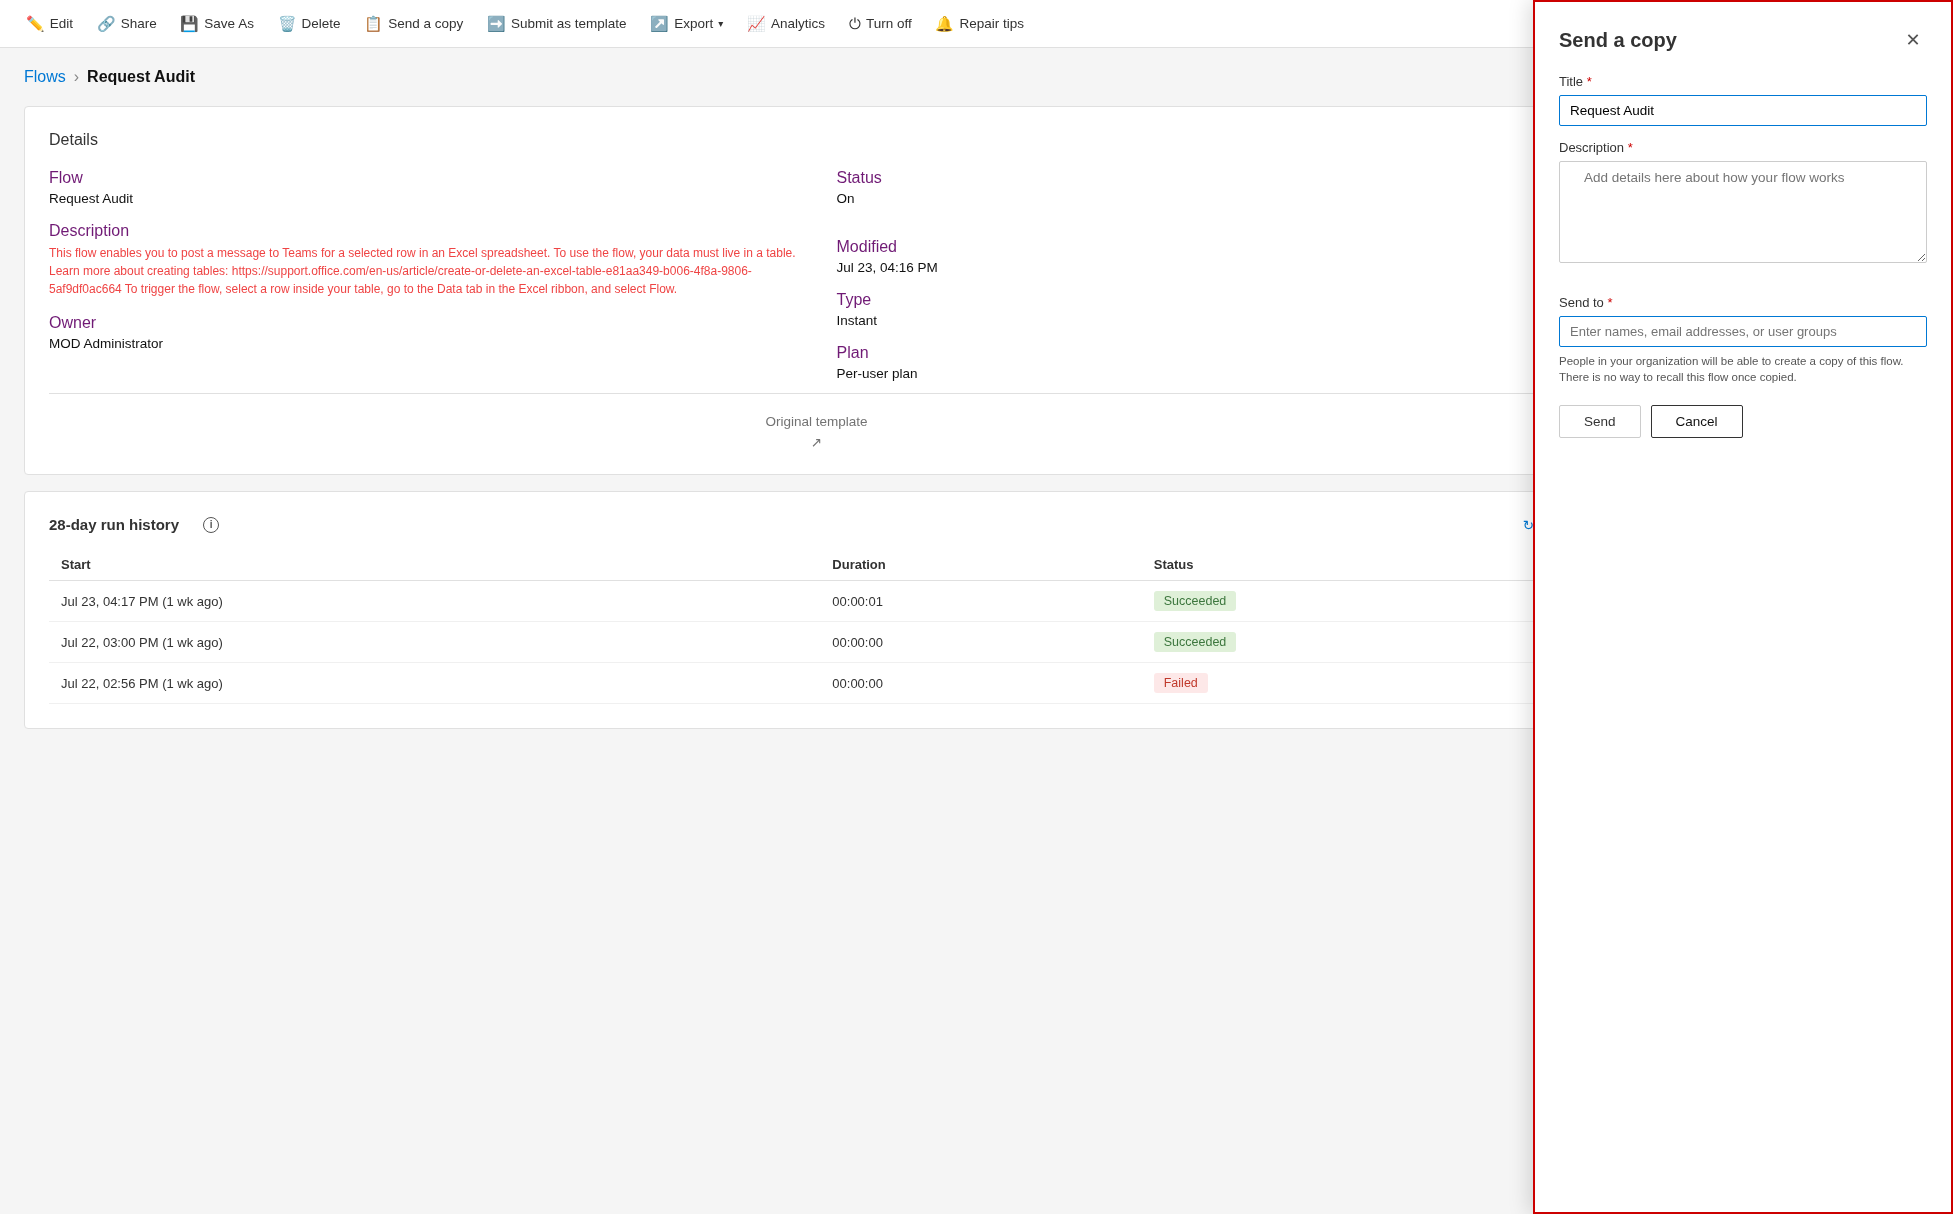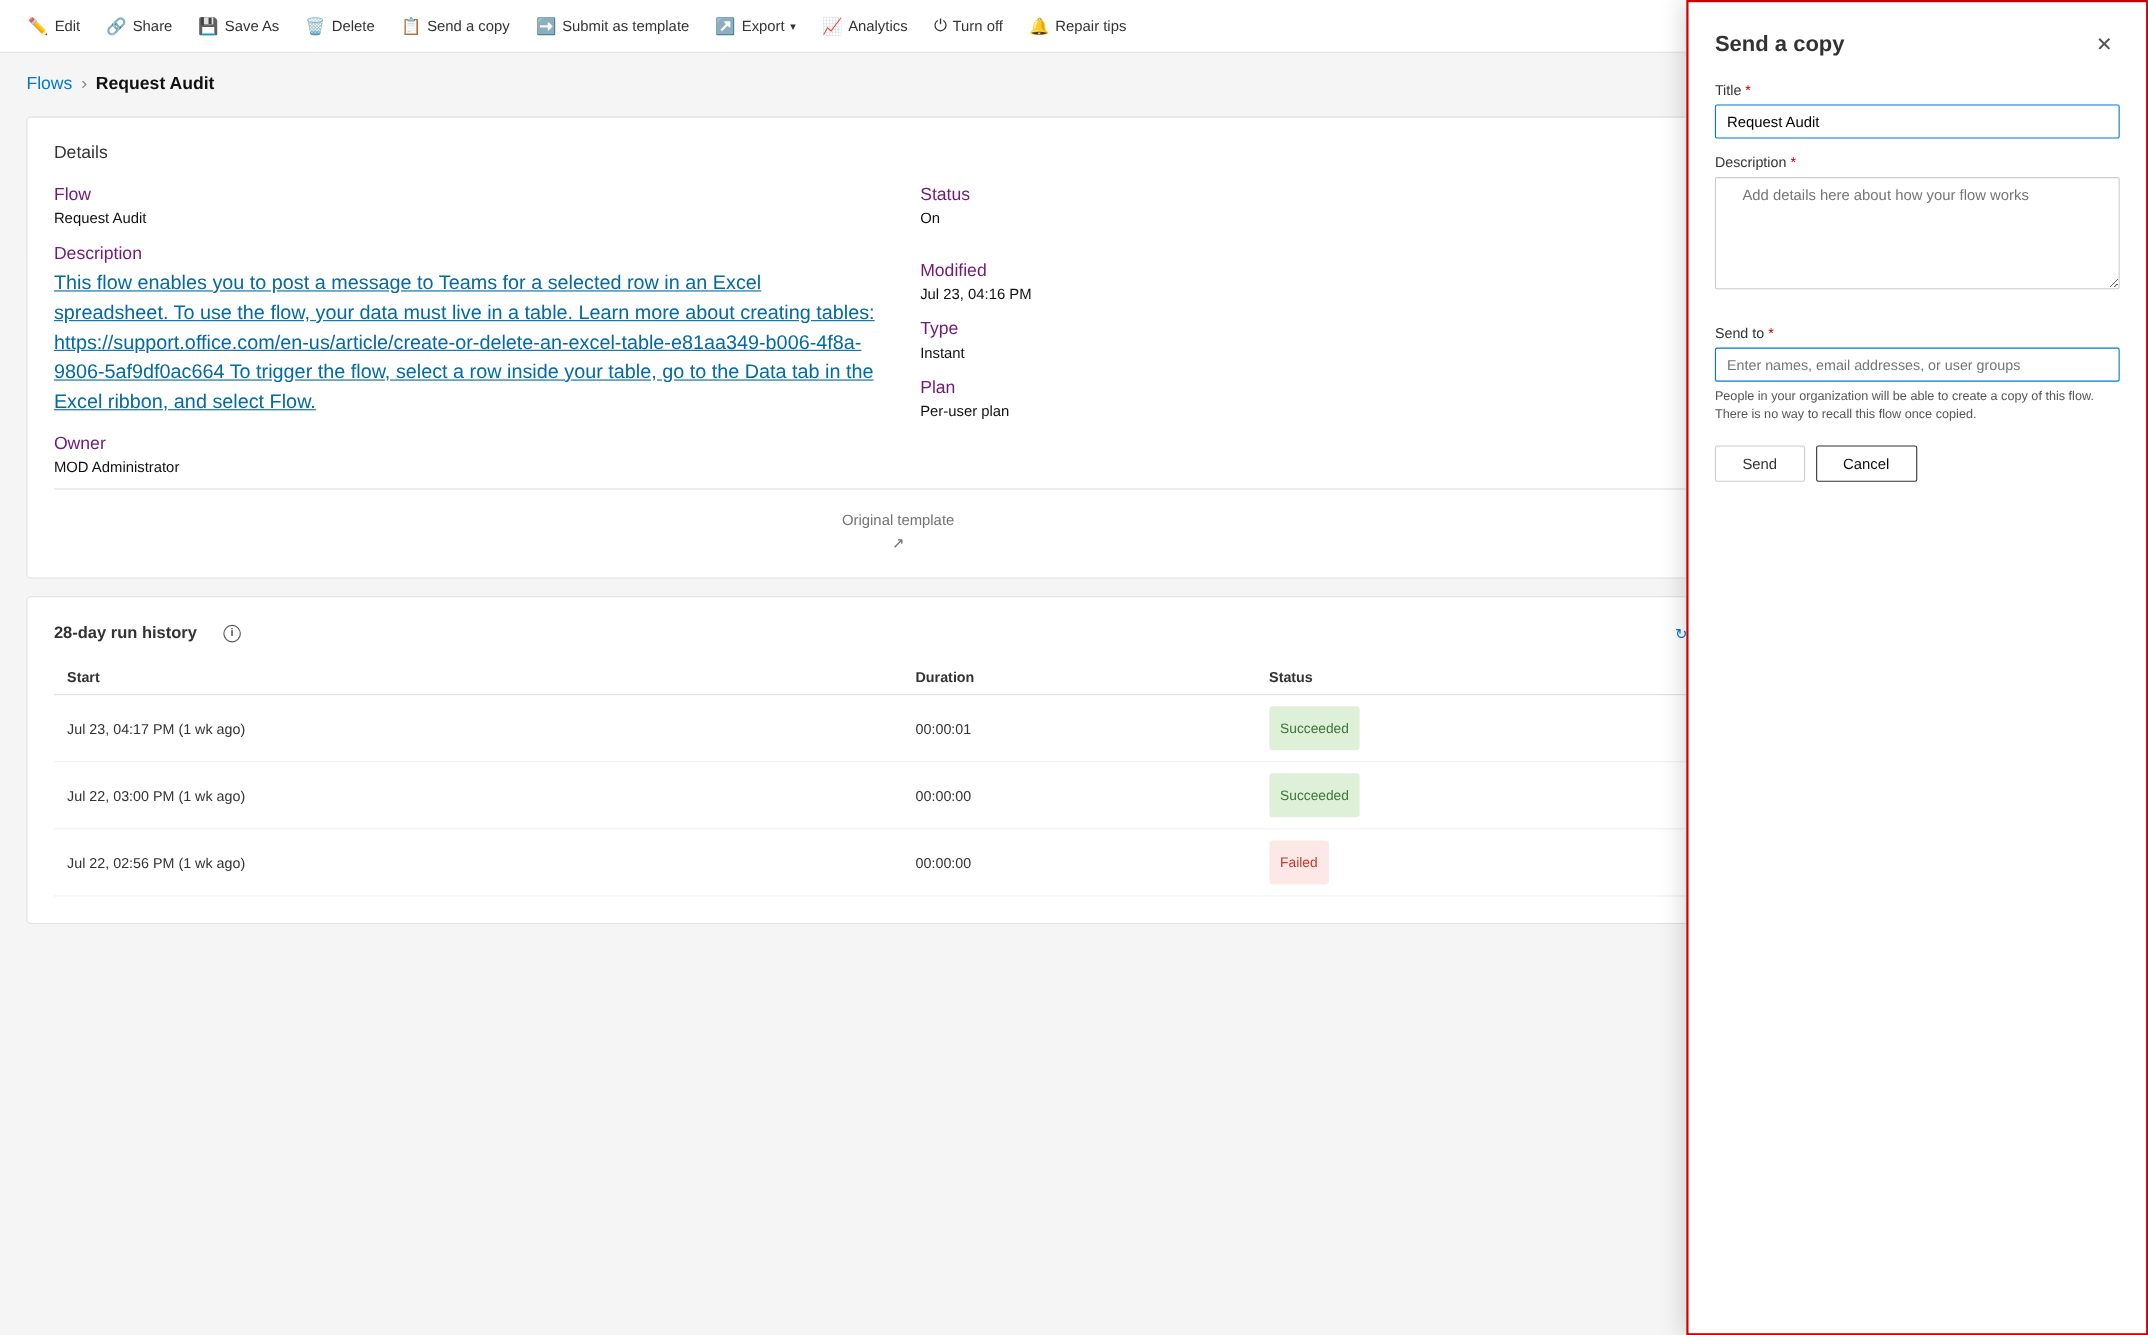--- a/index.html
+++ b/index.html
@@ -74,21 +74,21 @@
     .card-edit-btn { color: #0078d4; cursor: pointer; font-size: 13.5px; }
 
     .details-grid {
       display: grid;
       grid-template-columns: 1fr 1fr;
       gap: 20px 40px;
     }
     .detail-item {}
     .detail-label { font-size: 16px; color: #701a75; margin-bottom: 4px; }
     .detail-value { font-size: 13.5px; color: #111; }
-    .detail-value.long { font-size: 18px; line-height: 1.5; color: #0369a1; text-decoration: underline; }
+    .detail-value.long { font-size: 12px; line-height: 1.5; color: #ef4444; }
 
     .original-template-link {
       margin-top: 20px;
       color: #737373;
       cursor: pointer;
       font-size: 13.5px;
       display: flex;
       align-items: center;
       gap: 5px;
       flex-direction: column;
@@ -138,21 +138,21 @@
       border-bottom: 1px solid #e0e0e0;
     }
     .run-table td {
       padding: 10px 12px;
       font-size: 13px;
       color: #333;
       border-bottom: 1px solid #f0f0f0;
     }
     .status-badge {
       display: inline-block;
-      padding: 13px 10px;
+      padding: 3px 10px;
       border-radius: 3px;
       font-size: 12.5px;
     }
     .status-succeeded { background: #dff0d8; color: #3c763d; }
     .status-failed { background: #fde8e8; color: #c0392b; }
 
     
     .right-sidebar {
       width: 320px;
       background: #fff;

